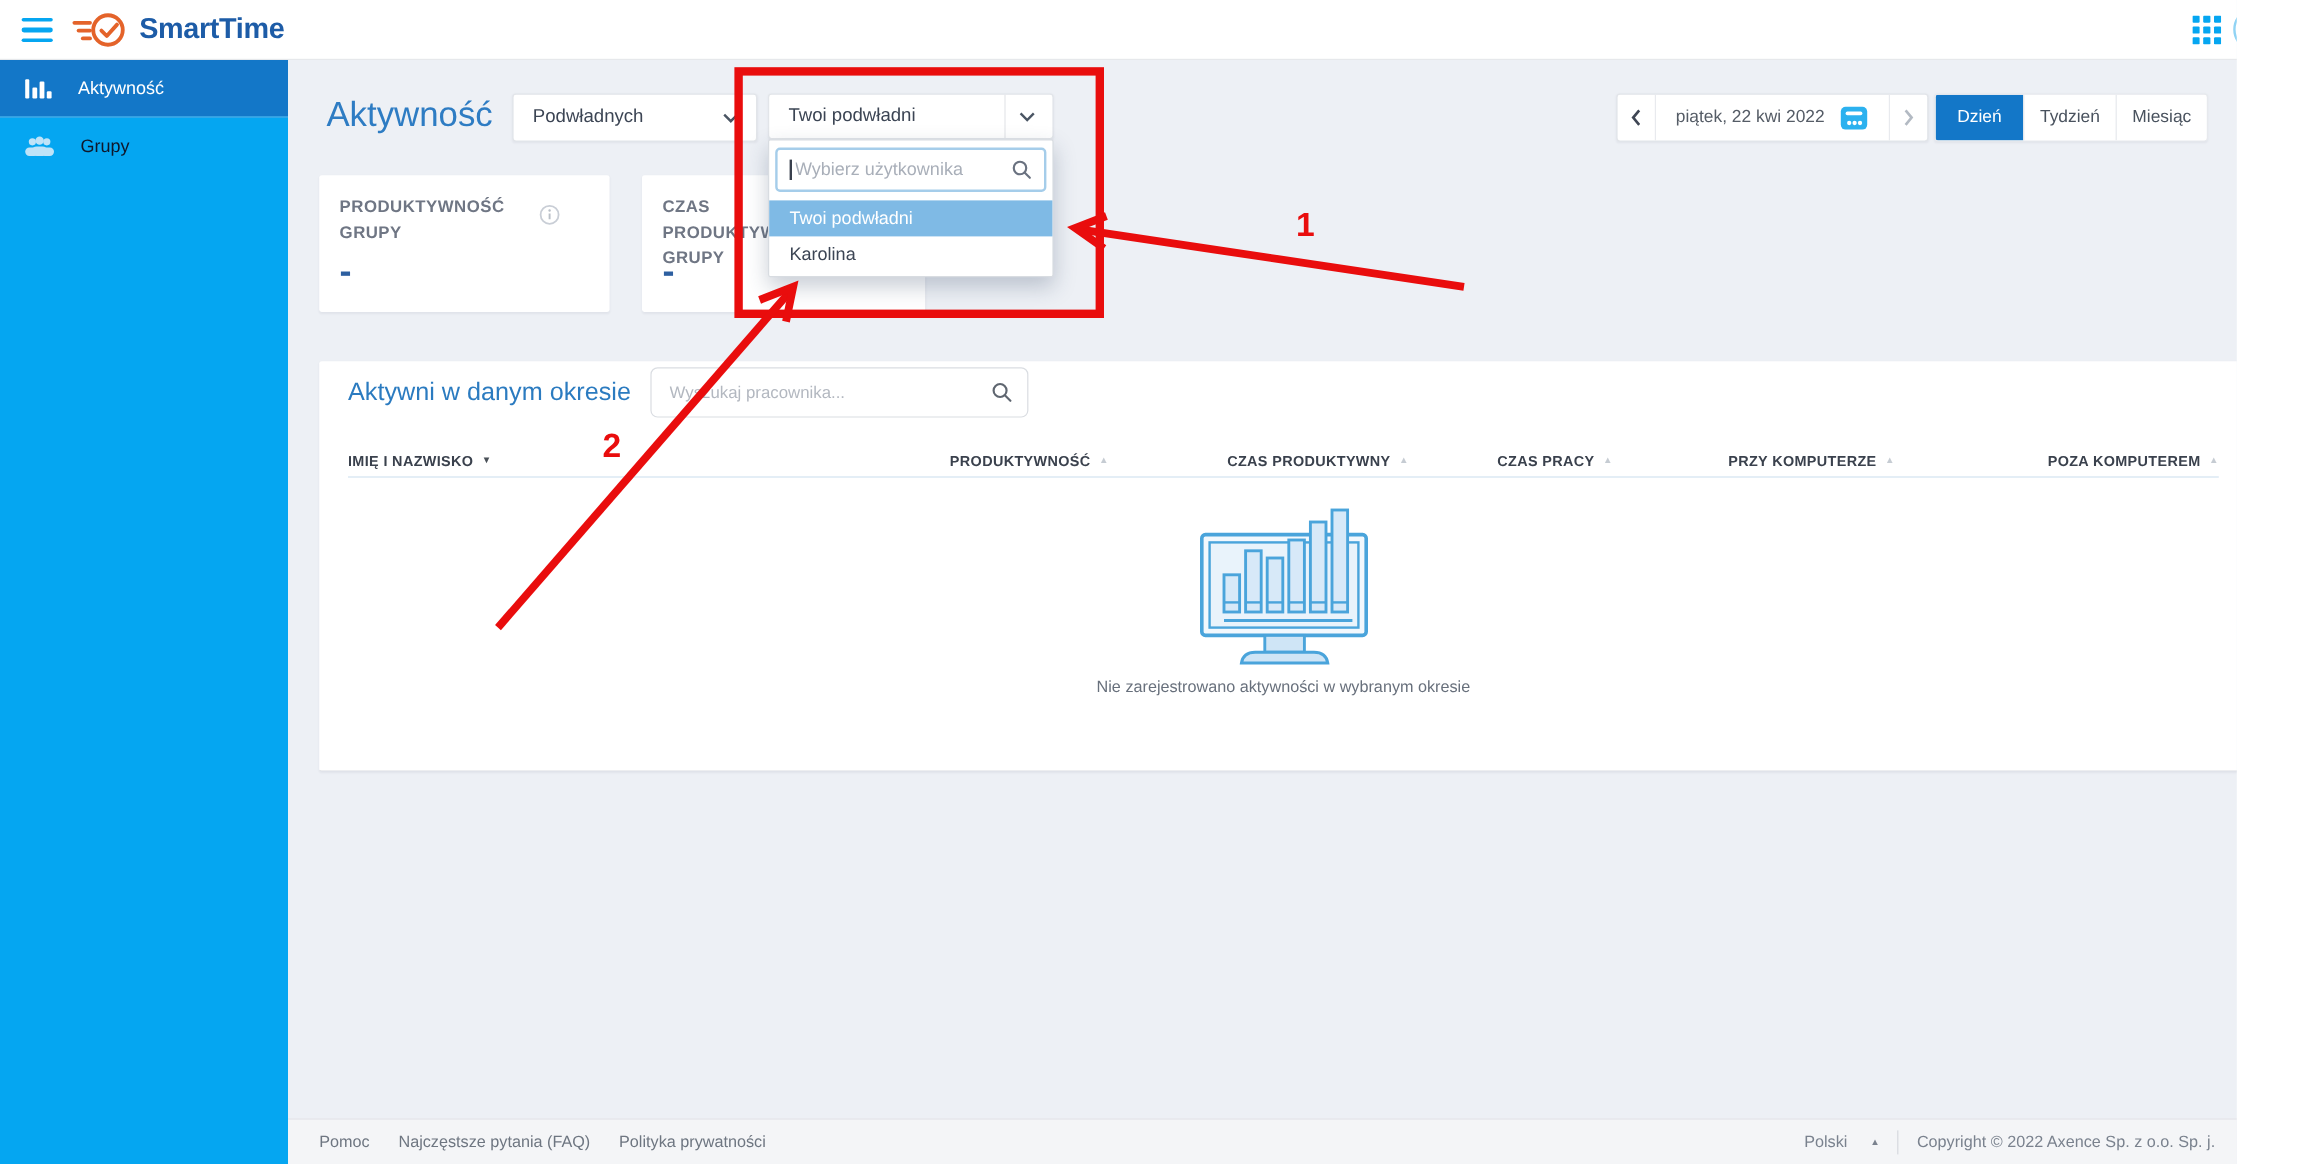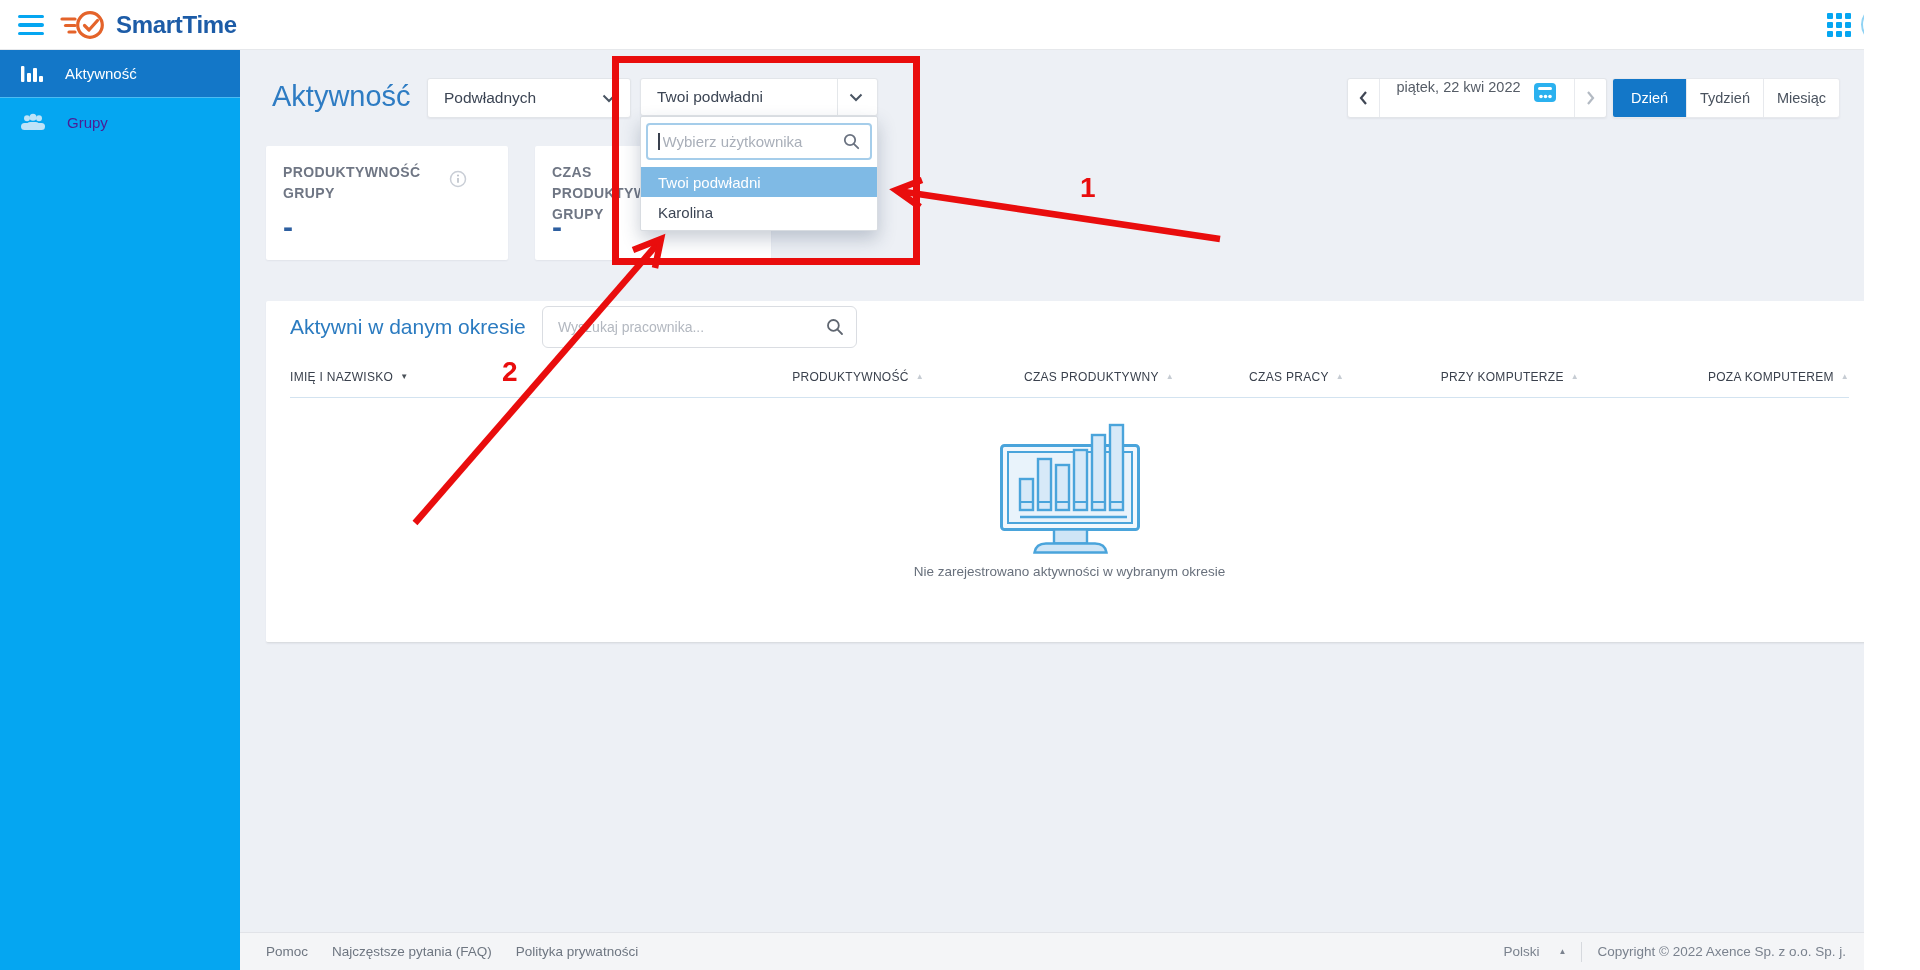--- a/index.html
+++ b/index.html
@@ -14,21 +14,21 @@
   .logo { position:absolute; left:60px; top:8px; display:flex; align-items:center; gap:10px; }
   .logo-text { font-size:24px; font-weight:bold; color:#1d5ca7; letter-spacing:-0.3px; }
   .apps-grid { position:absolute; left:1827px; top:13px; width:24px; height:24px; }
   .avatar { position:absolute; left:1861px; top:6px; width:37px; height:37px; border:2px solid #90d3f4; border-radius:50%; background:#fdfeff;
             display:flex; align-items:center; justify-content:center; color:#77c8f0; font-size:15px; font-weight:bold; }
 
   
   .sidebar { position:absolute; left:0; top:50px; width:240px; height:920px; background:#05a6f1; z-index:2; }
   .nav-item { height:48px; display:flex; align-items:center; padding-left:20px; gap:21px; font-size:15px; cursor:pointer; }
   .nav-item.active { background:#1377c8; color:#fff; border-bottom:1px solid #4cbbf3; }
-  .nav-item.groups { color:#4c1d95; }
+  .nav-item.groups { color:#0f172a; }
 
   
   .main-title { position:absolute; left:272px; top:80px; font-size:29px; color:#2e7cc3; }
   .select { position:absolute; background:#fff; border:1px solid #e2e5e9; border-radius:3px; display:flex; align-items:center;
             padding:0 14px 0 16px; color:#3c4554; font-size:15.5px; box-shadow:0 1px 2px rgba(30,40,60,.06); cursor:pointer; }
   .select .chev { margin-left:auto; display:flex; align-items:center; }
   #select1 { left:427px; top:78px; width:204px; height:40px; }
   #select2 { left:640px; top:78px; width:238px; height:38px; }
   #select2 .chev { border-left:1px solid #e4e7ea; align-self:stretch; padding-left:11px; margin-left:auto; }
 
@@ -38,21 +38,21 @@
   .dropdown-search { margin:0 5px 7px 5px; border:2px solid #a5cdea; border-radius:4px; height:37px; display:flex; align-items:center; padding:0 10px; background:#fff; }
   .text-caret { width:1.5px; height:17px; background:#39404d; margin-right:3px; }
   .dd-placeholder { color:#a9afb9; font-size:15px; flex:1; white-space:nowrap; overflow:hidden; }
   .option { height:30px; display:flex; align-items:center; padding-left:17px; font-size:15px; color:#3c4554; cursor:pointer; }
   .option.selected { background:#7fbae5; color:#fff; }
 
   
   .datenav { position:absolute; left:1347px; top:78px; height:40px; display:flex; align-items:stretch; background:#fff;
              border:1px solid #e2e5e9; border-radius:3px; box-shadow:0 1px 2px rgba(30,40,60,.06); }
   .dn-btn { width:31px; display:flex; align-items:center; justify-content:center; cursor:pointer; }
-  .dn-date { width:196px; border-left:1px solid #e8eaee; border-right:1px solid #e8eaee; display:flex; 
+  .dn-date { width:196px; border-left:1px solid #e8eaee; border-right:1px solid #e8eaee; display:flex; align-items:center;
              justify-content:center; gap:11px; color:#555c66; font-size:14.5px; cursor:pointer; }
   .views { position:absolute; left:1612px; top:78px; height:40px; display:flex; background:#fff; border:1px solid #e7e9ed;
            border-radius:3px; box-shadow:0 1px 2px rgba(30,40,60,.06); overflow:hidden; }
   .view { display:flex; align-items:center; justify-content:center; font-size:14.5px; color:#49525e; border-left:1px solid #e7e9ed; cursor:pointer; }
   .view:first-child { border-left:none; }
   .view.active { background:#1377c8; color:#fff; }
   .view.w1 { width:73px; } .view.w2 { width:77px; } .view.w3 { width:76px; }
 
   
   .card { position:absolute; top:146px; height:114px; background:#fff; border-radius:2px; box-shadow:0 1px 2px rgba(30,40,60,.06); z-index:1; }
@@ -63,22 +63,22 @@
 
   
   .panel { position:absolute; left:266px; top:301px; width:1607px; height:342px; background:#fff; border-radius:2px;
            box-shadow:0 1px 2px rgba(30,40,60,.06); border-bottom:1px solid #dadde1; }
   .panel-heading { position:absolute; left:24px; top:14px; font-size:21px; color:#2b7bc0; }
   .emp-search { position:absolute; left:276px; top:5px; width:315px; height:42px; }
   .emp-search input { width:100%; height:100%; border:1px solid #dadde2; border-radius:6px; padding:0 40px 0 15px; font-size:14px;
                       color:#3c4554; font-family:"Liberation Sans",sans-serif; outline:none; background:#fff; }
   .emp-search input::placeholder { color:#b3b8c0; }
   .emp-search .mag { position:absolute; right:13px; top:12px; }
-  .thead { position:absolute; left:24px; top:69px; width:1559px; height:28px; display:flex; align-items:flex-start;
-           border-bottom:1px solid #d3e3f0; font-size:12px; font-weight:normal; color:#3a414d; letter-spacing:.3px; }
+  .thead { position:absolute; left:24px; top:69px; width:1559px; height:28px; display:flex; align-items:center;
+           border-bottom:1px solid #d3e3f0; font-size:12px; font-weight:bold; color:#3a414d; letter-spacing:.3px; }
   .th { display:flex; align-items:center; justify-content:flex-end; gap:7px; cursor:pointer; }
   .th-0 { width:304px; justify-content:flex-start; }
   .th-1 { width:330px; } .th-2 { width:250px; } .th-3 { width:170px; } .th-4 { width:235px; } .th-5 { width:270px; }
   .sort { font-size:8px; line-height:1; }
   .sort.dark { color:#4a5158; } .sort.light { color:#c6ccd3; }
   .empty { position:absolute; left:0; top:118px; width:100%; text-align:center; }
   .empty-title { margin-top:8px; font-size:16.5px; font-weight:bold; color:#2b7bc0; }
   .empty-sub { margin-top:5px; font-size:13.5px; color:#68707c; }
 
   

